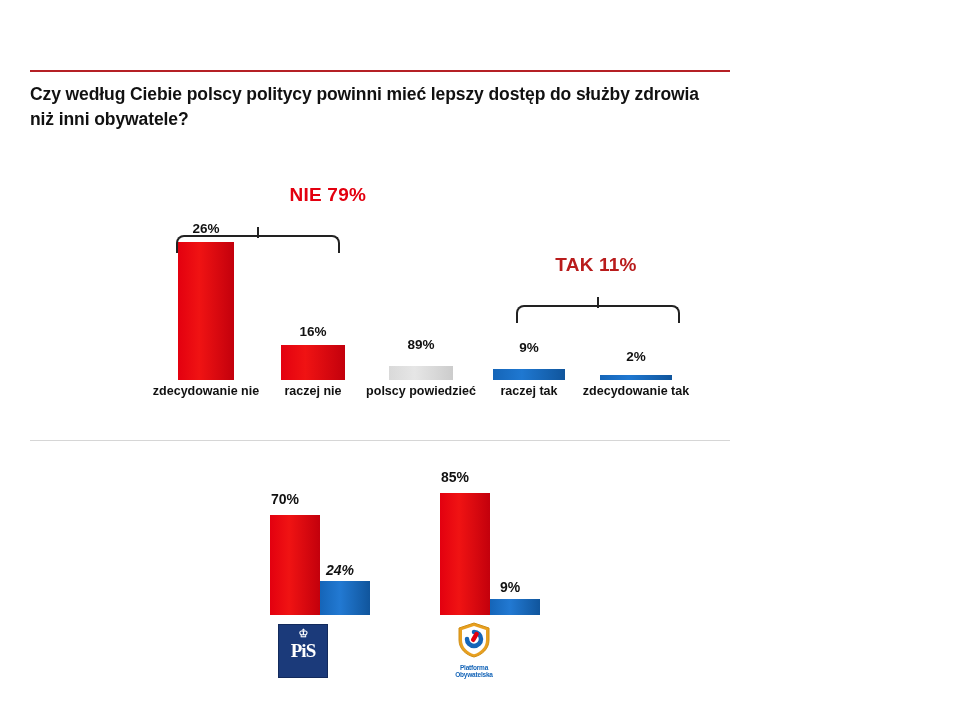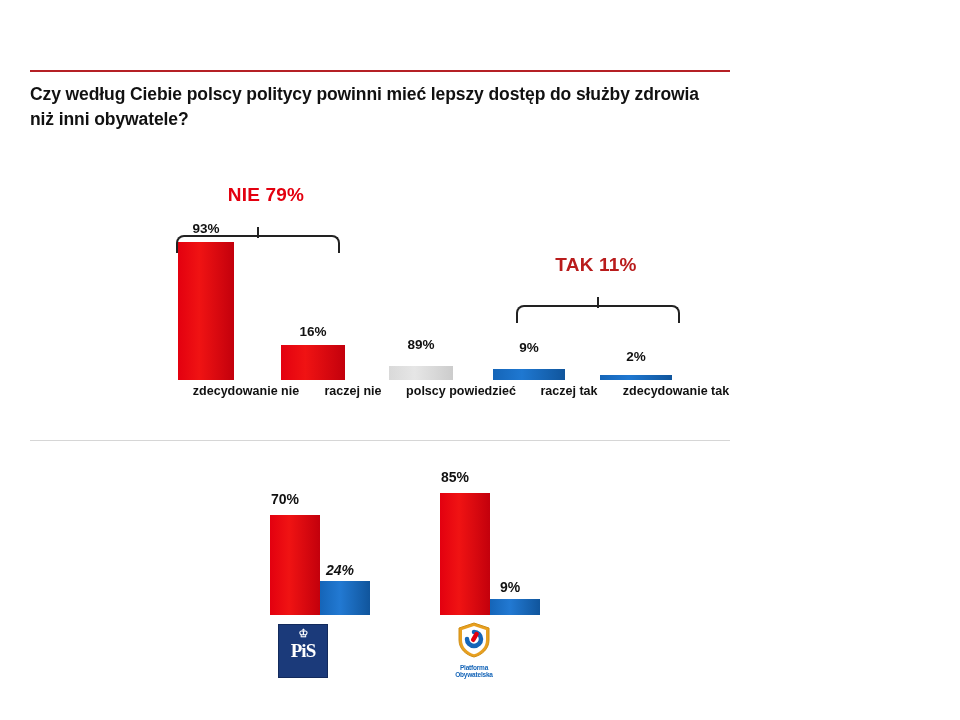--- a/index.html
+++ b/index.html
@@ -99,21 +99,20 @@
   .bar-label {
     position: absolute;
     top: 234px;
     left: -10px;
     width: 116px;
     text-align: center;
     font-size: 12.5px;
     font-weight: bold;
     color: #111;
     line-height: 1.25;
-    margin-left: 40px;
   }
 
   
   .sum-label {
     position: absolute;
     font-size: 19px;
     font-weight: bold;
     letter-spacing: 0.2px;
   }
   .sum-nie { color: #e3000f; }
@@ -221,33 +220,33 @@
 </head>
 <body>
 
 <div class="page">
 
   <div class="top-rule"></div>
   <div class="title">Czy według Ciebie polscy politycy powinni mieć lepszy dostęp do służby zdrowia niż inni obywatele?</div>
 
   <div class="chart-top">
 
-    <div class="sum-label sum-nie" style="left:166px; top:34px; width:200px; text-align:center;">NIE 79%</div>
+    <div class="sum-label sum-nie" style="left:166px; top:34px; width:200px; text-align:right;">NIE 79%</div>
     <div class="bracket" style="left:176px; top:85px; width:160px;">
       <span class="nub"></span>
     </div>
 
     <div class="sum-label sum-tak" style="left:496px; top:104px; width:200px; text-align:center;">TAK 11%</div>
     <div class="bracket" style="left:516px; top:155px; width:160px;">
       <span class="nub"></span>
     </div>
 
     <div class="bar-col" style="left:158px; top:0; height:230px;">
       <div class="bar-wrap">
-        <div class="bar-value" style="bottom:144px;">93%</div>
+        <div class="bar-value" style="bottom:144px;">26%</div>
         <div class="bar red" style="width:56px; height:138px;"></div>
       </div>
       <div class="bar-label">zdecydowanie nie</div>
     </div>
 
     <div class="bar-col" style="left:265px; top:0; height:230px;">
       <div class="bar-wrap">
         <div class="bar-value" style="bottom:41px;">16%</div>
         <div class="bar red" style="width:64px; height:35px;"></div>
       </div>

